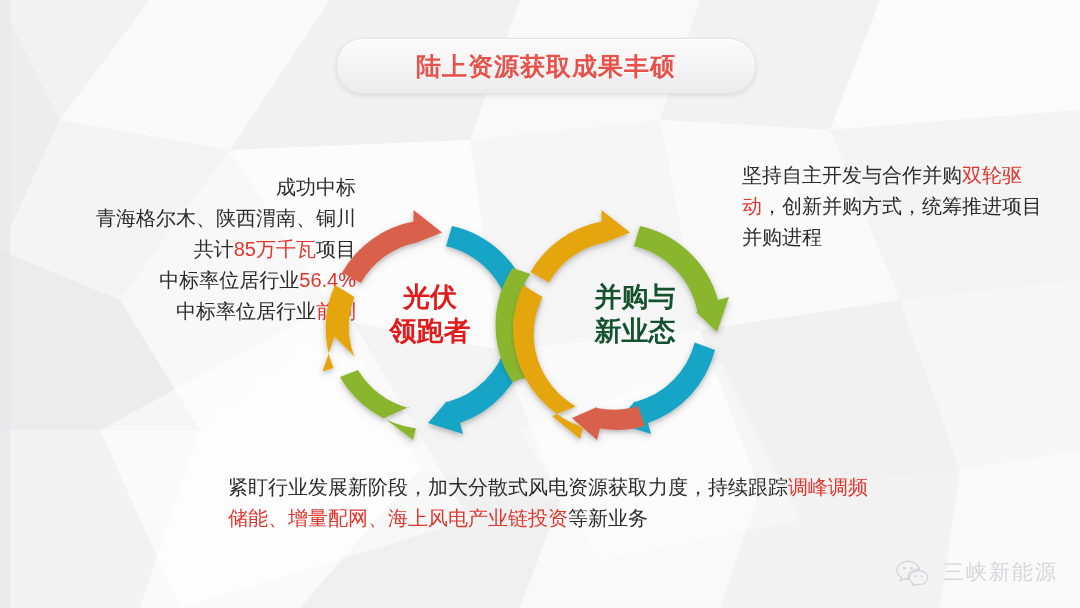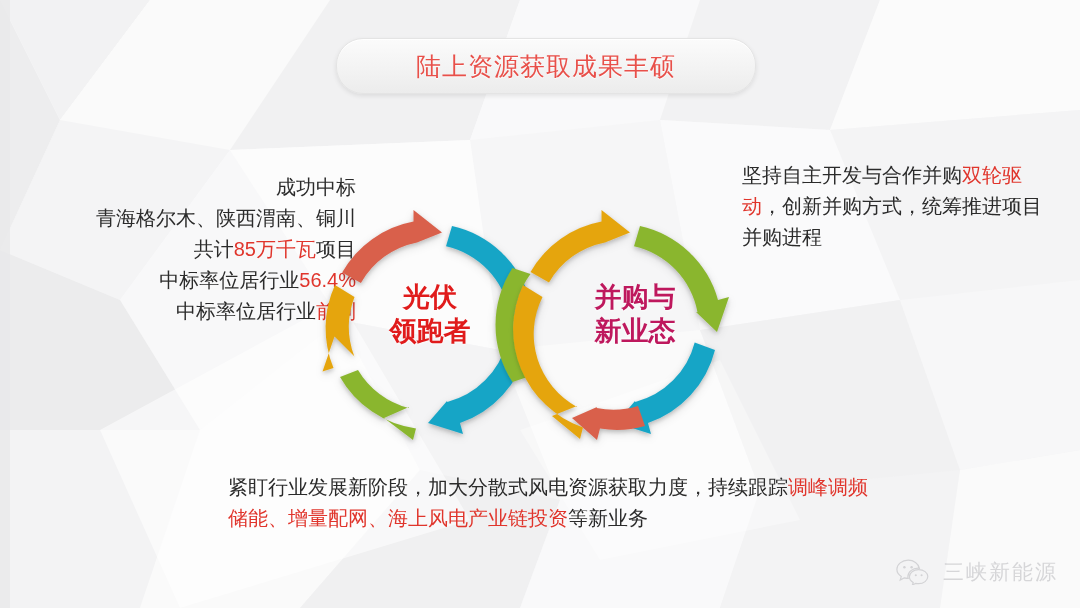--- a/index.html
+++ b/index.html
@@ -19,21 +19,21 @@
   
   #title-pill{
     position:absolute;left:336px;top:38px;width:418px;height:54px;
     border-radius:27px;
     background:linear-gradient(180deg,#fbfbfb 0%,#f3f3f3 55%,#ececec 100%);
     border:1px solid #e4e4e4;
     box-shadow:0 2px 5px rgba(0,0,0,0.09), inset 0 1px 0 #ffffff;
     display:flex;align-items:center;justify-content:center;
   }
   #title-text{
-    font-size:25px;font-weight:normal;letter-spacing:1px;
+    font-size:25px;font-weight:bold;letter-spacing:1px;
     color:#e8504a;
     text-shadow:0 1px 1px rgba(255,255,255,0.9);
     white-space:nowrap;
   }
   
   .para{
     position:absolute;
     color:#2b2b2b;
     font-size:20px;
     line-height:31px;
@@ -52,21 +52,21 @@
     color:#e01b1b;
     font-size:27px;font-weight:bold;line-height:34px;
     text-shadow:0 1px 2px rgba(255,255,255,0.85);
     white-space:pre-line;
   }
   #label-left{left:45px;top:90px;width:170px;}
   #label-right{left:250px;top:90px;width:170px;}
   
   #watermark{
     position:absolute;right:22px;bottom:22px;
-    display:flex;align-items:center;gap:13px;
+    display:flex;align-items:flex-end;gap:13px;
     opacity:0.55;
     margin-top:24px;
   }
   #wm-text{
     font-size:21px;color:#b9b9bd;letter-spacing:2px;
     font-family:"DejaVu Sans",sans-serif;
   }
 </style>
 </head>
 <body>
@@ -234,21 +234,21 @@
                  L 252.0,226.0
                  L 277.0,216.0
                  L 277.0,217.0
                  A 83,83 0 0 1 242.5,107.0
                  Z"></path>
       </g>
     </svg>
 
     <div class="ring-label" id="label-left" style="color: rgb(224, 27, 27);">光伏
 领跑者</div>
-    <div class="ring-label" id="label-right" style="color: #be185d;">并购与
+    <div class="ring-label" id="label-right" style="color: #14532d;">并购与
 新业态</div>
   </div>
 
   <div id="watermark">
     <svg width="34" height="26" viewBox="0 0 34 26">
       <path d="M12.2,1.2 C5.9,1.2 0.9,5.3 0.9,10.3 C0.9,13.2 2.6,15.8 5.3,17.4
                L4.2,21.0 L8.2,18.9 C9.4,19.2 10.8,19.4 12.2,19.4
                C12.0,18.8 11.9,18.2 11.9,17.5 C11.9,12.9 16.5,9.2 22.2,9.2
                C22.6,9.2 23.0,9.2 23.4,9.3 C22.4,4.7 17.8,1.2 12.2,1.2 Z" fill="none" stroke="#b9b9bd" stroke-width="1.2"></path>
       <circle cx="8.4" cy="8.2" r="1.25" fill="#b9b9bd"></circle>

